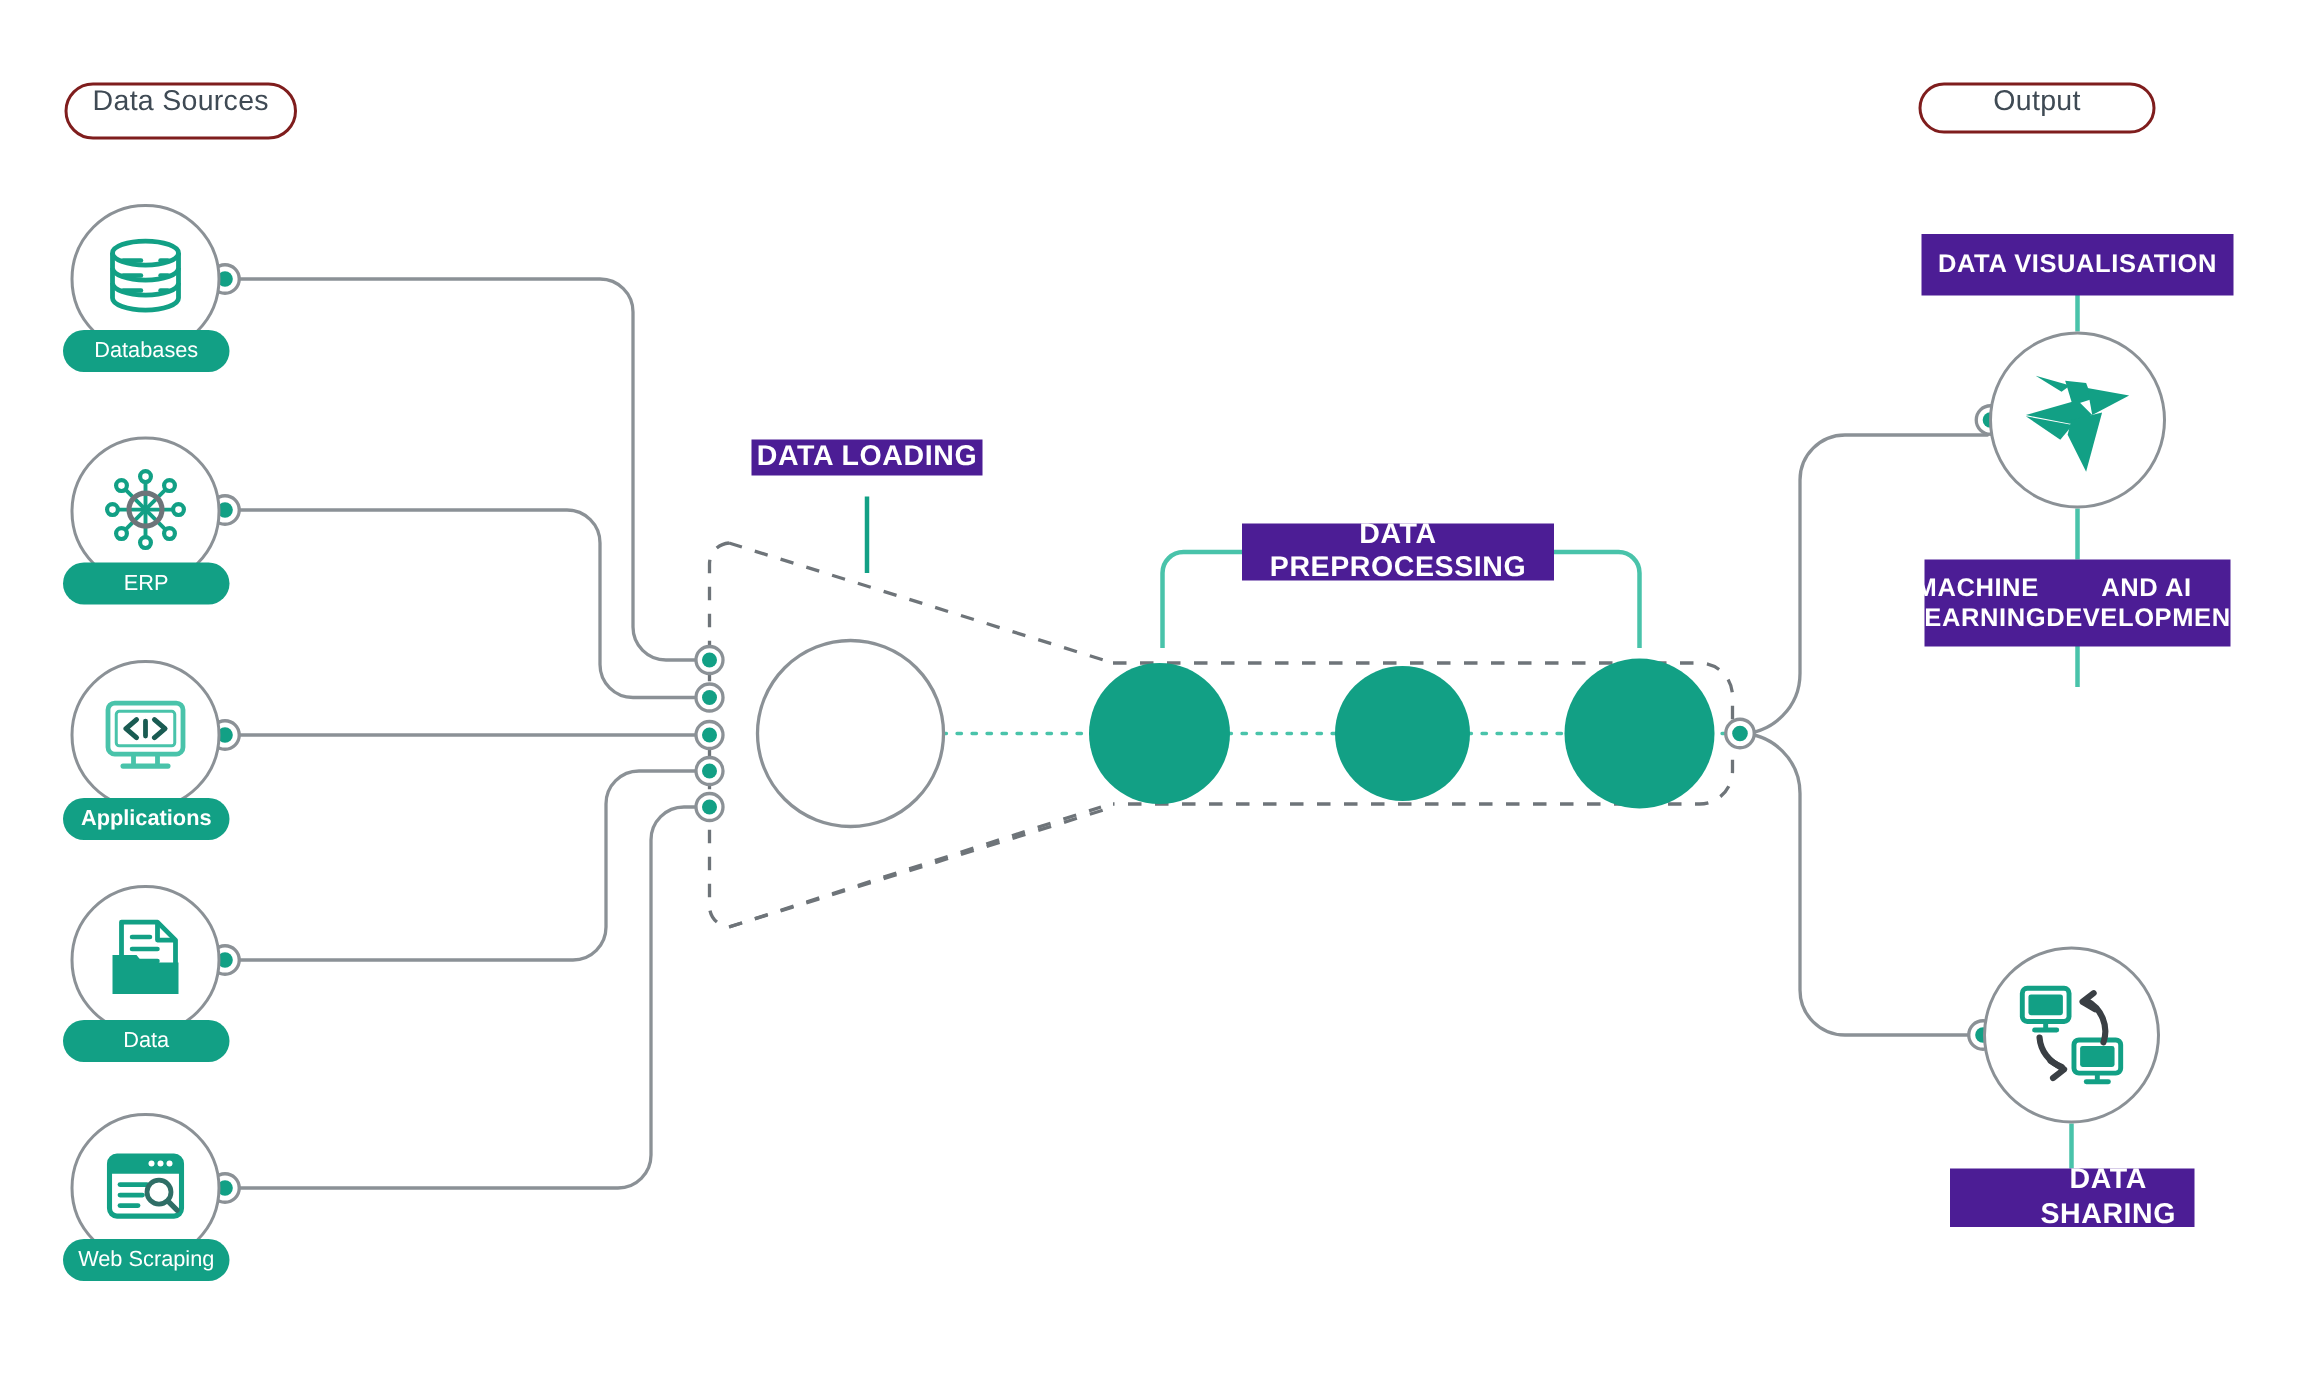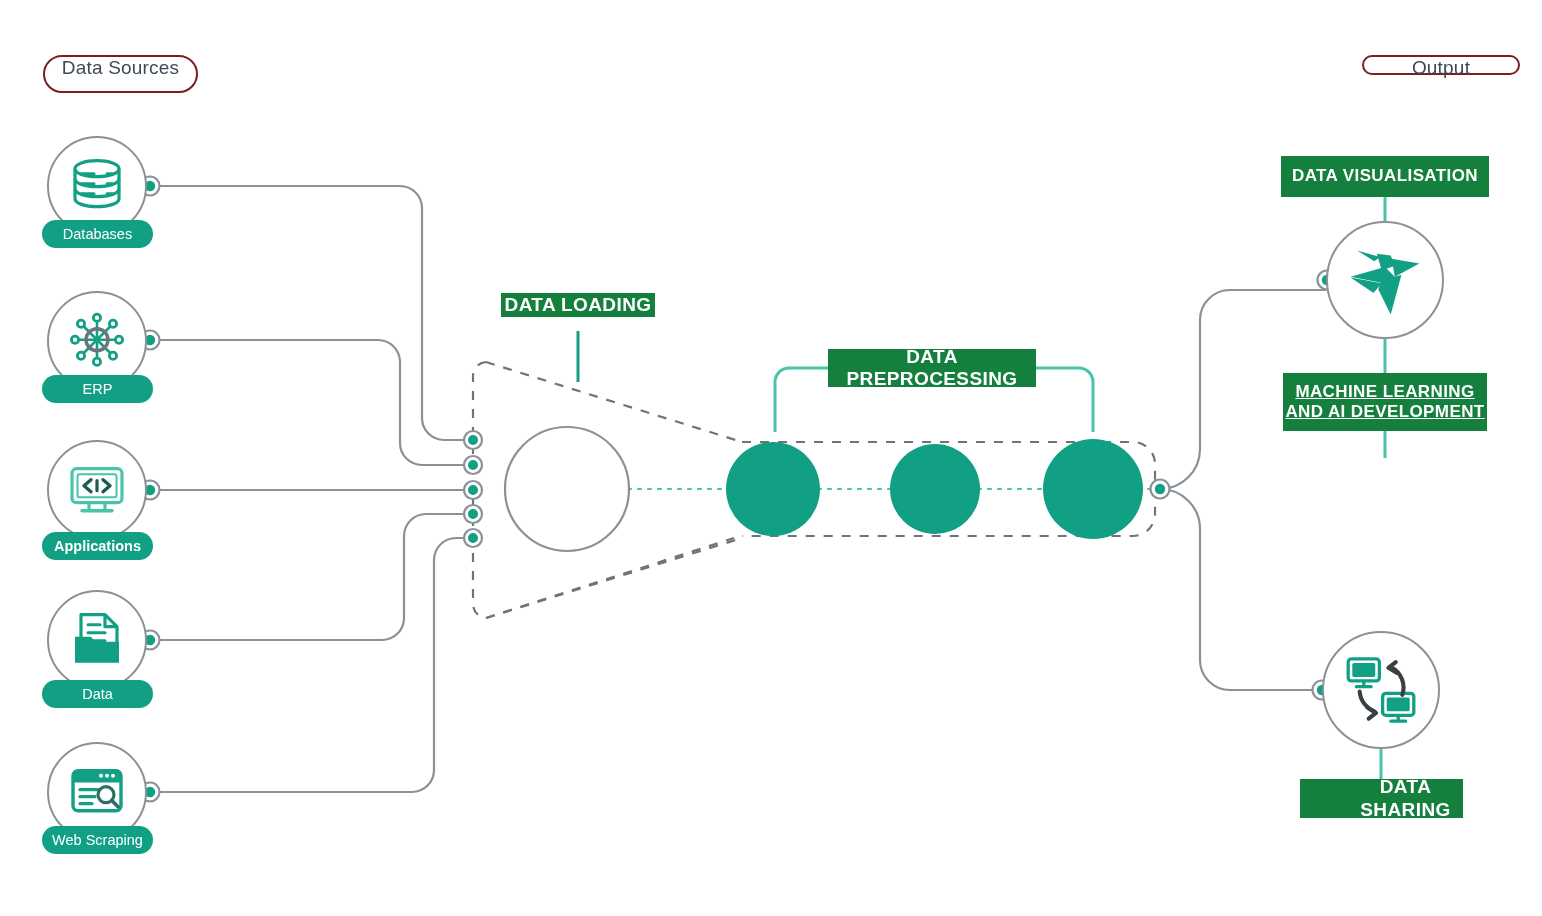--- a/index.html
+++ b/index.html
@@ -17,21 +17,21 @@
   .src{position:absolute;width:100px;height:100px;}
   .src .ring{position:absolute;left:0;top:0;width:100px;height:100px;border-radius:50%;
              border:2px solid #8b9196;box-sizing:border-box;background:#fff;}
   .src .glyph{position:absolute;left:50%;top:50%;transform:translate(-50%,-52%);
               width:64px;height:64px;}
   .srcbadge{position:absolute;height:28px;border-radius:16px;background:#12a085;color:#fff;
             display:flex;align-items:center;justify-content:center;
             font-size:14.5px;white-space:nowrap;padding:0 12px;box-sizing:border-box;}
 
   
-  .tag{position:absolute;background:#15803d;color:#fff;display:flex;align-items:center;
+  .tag{position:absolute;background:#4c1d95;color:#fff;display:flex;align-items:center;
        justify-content:center;text-align:center;font-weight:bold;letter-spacing:.4px;
        box-sizing:border-box;line-height:1.18;}
   .tag.t-loading{font-size:19px;}
   .tag.t-prep{font-size:19px;}
   .tag.t-out{font-size:17px;}
   .tag.t-share{font-size:19px;padding-left:48px;}
 
   
   .outnode{position:absolute;width:118px;height:118px;border-radius:50%;
            border:2px solid #8b9196;box-sizing:border-box;background:#fff;}
@@ -148,21 +148,21 @@
       </g>
     <g>
         <circle cx="1322" cy="690" r="9.5" fill="#fff" stroke="#8b9196" stroke-width="2.2"></circle>
         <circle cx="1322" cy="690" r="5.2" fill="#12a085"></circle>
       </g>
   </svg>
 
   <div class="pill" style="left:43px;top:55px;width:155px;height:38px;">
     <span>Data Sources</span>
   </div>
-  <div class="pill" style="left:1362px;top:55px;width:158px;height:20px;">
+  <div class="pill" style="left:1279px;top:55px;width:158px;height:34px;">
     <span>Output</span>
   </div>
 
   <div class="src" style="left:47px;top:136px;">
     <div class="ring"></div>
     <svg class="glyph" viewBox="0 0 64 64">
       <g fill="none" stroke="#12a085" stroke-width="3.2">
         <ellipse cx="32" cy="16" rx="22" ry="8"></ellipse>
         <path d="M10 16 V46 a22 8 0 0 0 44 0 V16"></path>
         <path d="M10 26 a22 8 0 0 0 44 0"></path>
@@ -287,21 +287,21 @@
         <path d="M16 14 L44 22 L37 27 Z"></path>
         <path d="M40 18 L57 20 L62 33 L46 38 Z"></path>
         <path d="M58 24 L92 30 L62 46 Z"></path>
         <path d="M8 46 L50 34 L62 46 L44 53 Z"></path>
         <path d="M8 47 L46 54 L36 66 Z"></path>
         <path d="M45 50 L70 44 L57 92 L42 62 Z"></path>
       </g>
     </svg>
   </div>
 
-  <div class="tag t-out" style="left:1283px;top:373px;width:204px;height:58px;flex-direction:column;text-decoration:underline;">
+  <div class="tag t-out" style="left:1283px;top:373px;width:204px;height:58px;flex-direction:row;">
     <span>MACHINE LEARNING</span>
     <span>AND AI DEVELOPMENT</span>
   </div>
 
 
   <div class="outnode" style="left:1322px;top:631px;">
     <svg class="glyph" viewBox="0 0 100 100">
 
       <rect x="10" y="12" width="38" height="27" rx="4" fill="#ffffff" stroke="#12a085" stroke-width="4"></rect>
       <rect x="15" y="17" width="28" height="17" rx="2" fill="#12a085"></rect>

